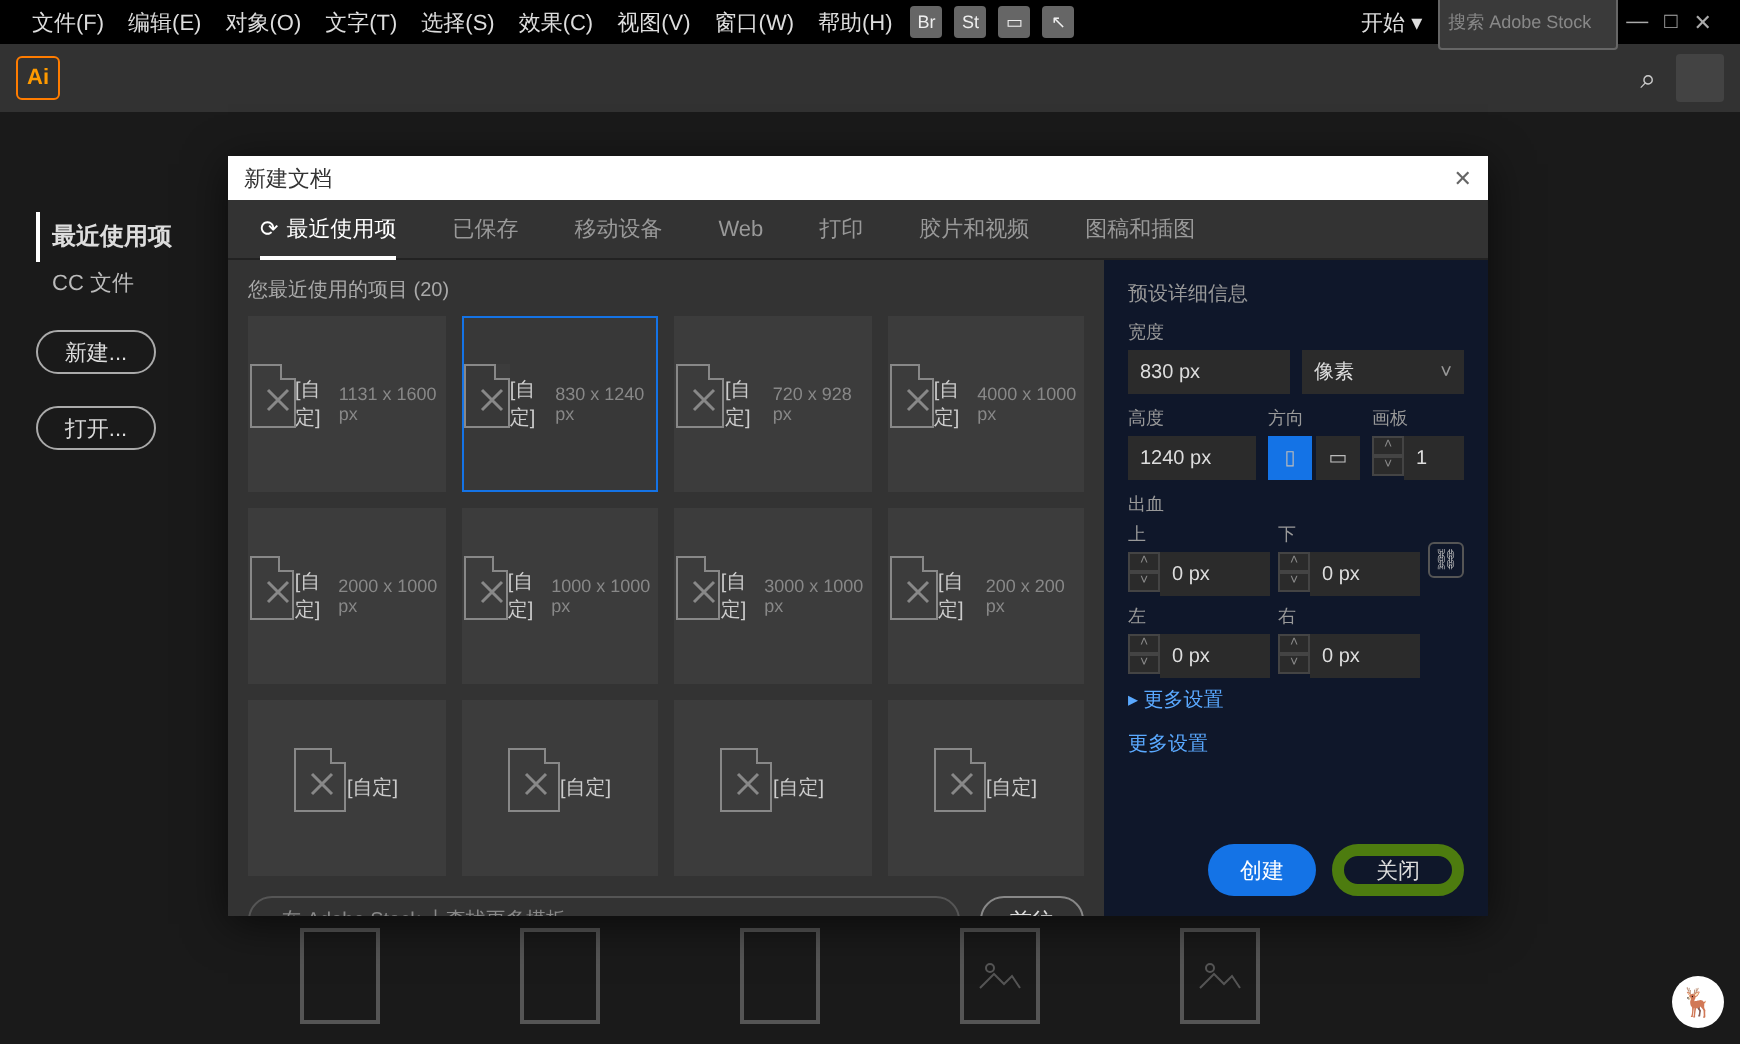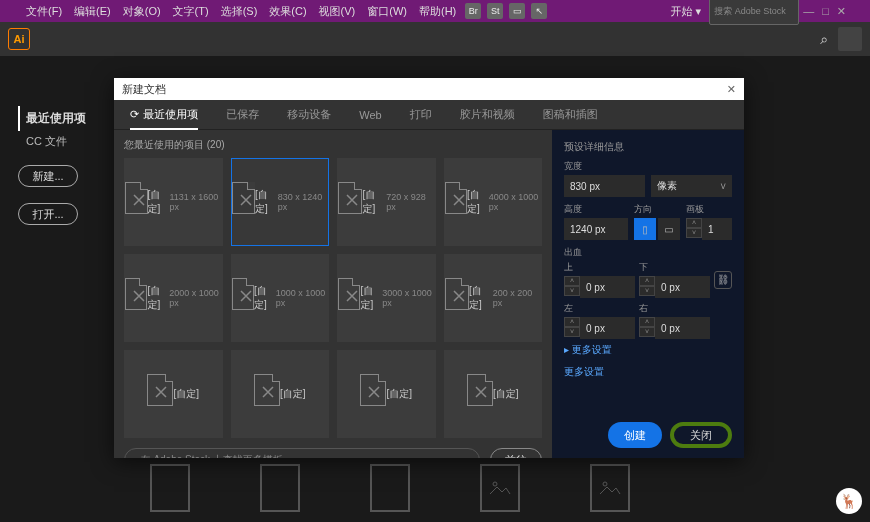--- a/index.html
+++ b/index.html
@@ -1,17 +1,17 @@
 <!DOCTYPE html>
 <html><head>
 <meta charset="utf-8">
 <style>
 * { margin:0; padding:0; box-sizing:border-box; font-family:"Microsoft YaHei",sans-serif; }
 body { width:870px; height:522px; background:#323232; color:#bbb; font-size:11px; overflow:hidden; position:relative; }
-.topbar { height:22px; background:#701a75; display:flex; align-items:center; padding:0 20px; }
+.topbar { height:22px; background:#000000; display:flex; align-items:center; padding:0 10px; }
 .menu-item { padding:0 6px; color:#ddd; cursor:pointer; }
 .top-ico { width:16px; height:16px; background:#666; margin:0 3px; display:flex; align-items:center; justify-content:center; color:#eee; font-size:9px; border-radius:2px; }
 .top-spacer { flex:1; }
 .top-start { padding:0 8px; color:#ddd; }
 .top-search { width:90px; height:28px; background:#3a3a3a; border:1px solid #666; border-radius:2px; font-size:9px; color:#888; padding:0 4px; display:flex; align-items:center; }
 .win-btn { margin:0 4px; color:#aaa; font-size:11px; cursor:pointer; }
 .strip { height:34px; background:#323232; display:flex; align-items:center; padding:0 8px; }
 .ai-logo { width:22px; height:22px; border:1px solid #ff7c00; display:flex; align-items:center; justify-content:center; color:#ff9a00; font-weight:bold; font-size:11px; border-radius:3px; }
 .strip-spacer { flex:1; }
 .search-ico { color:#ccc; font-size:14px; margin-right:10px; }
@@ -58,21 +58,21 @@
 .spin { width:16px; display:flex; flex-direction:column; }
 .spin div { height:10px; background:#2b2b2b; border:1px solid #444; font-size:7px; text-align:center; color:#888; }
 .bleed-row { display:flex; align-items:center; gap:4px; }
 .bleed-col { flex:1; }
 .link-ico { width:18px; height:18px; border:1px solid #555; border-radius:3px; display:flex; align-items:center; justify-content:center; font-size:10px; }
 .adv, .more { color:#5aa9ff; font-size:10px; cursor:pointer; margin:4px 0; }
 .mode { color:#888; font-size:9px; margin:4px 0 8px; }
 .btnrow { display:flex; gap:8px; justify-content:flex-end; margin-top:auto; }
 .btn { height:26px; border-radius:13px; padding:0 16px; display:flex; align-items:center; cursor:pointer; font-size:11px; }
 .btn.primary { background:#1473e6; color:#fff; }
-.btn.secondary { border:4px solid #4d7c0f; color:#ddd; }
+.btn.secondary { border:6px solid #4d7c0f; color:#ddd; }
 .watermark { position:absolute; right:8px; bottom:8px; width:26px; height:26px; border-radius:50%; background:#fff; display:flex; align-items:center; justify-content:center; font-size:14px; }
 </style>
 </head>
 <body>
 
 <div class="topbar">
   <span class="menu-item">文件(F)</span>
   <span class="menu-item">编辑(E)</span>
   <span class="menu-item">对象(O)</span>
   <span class="menu-item">文字(T)</span>

